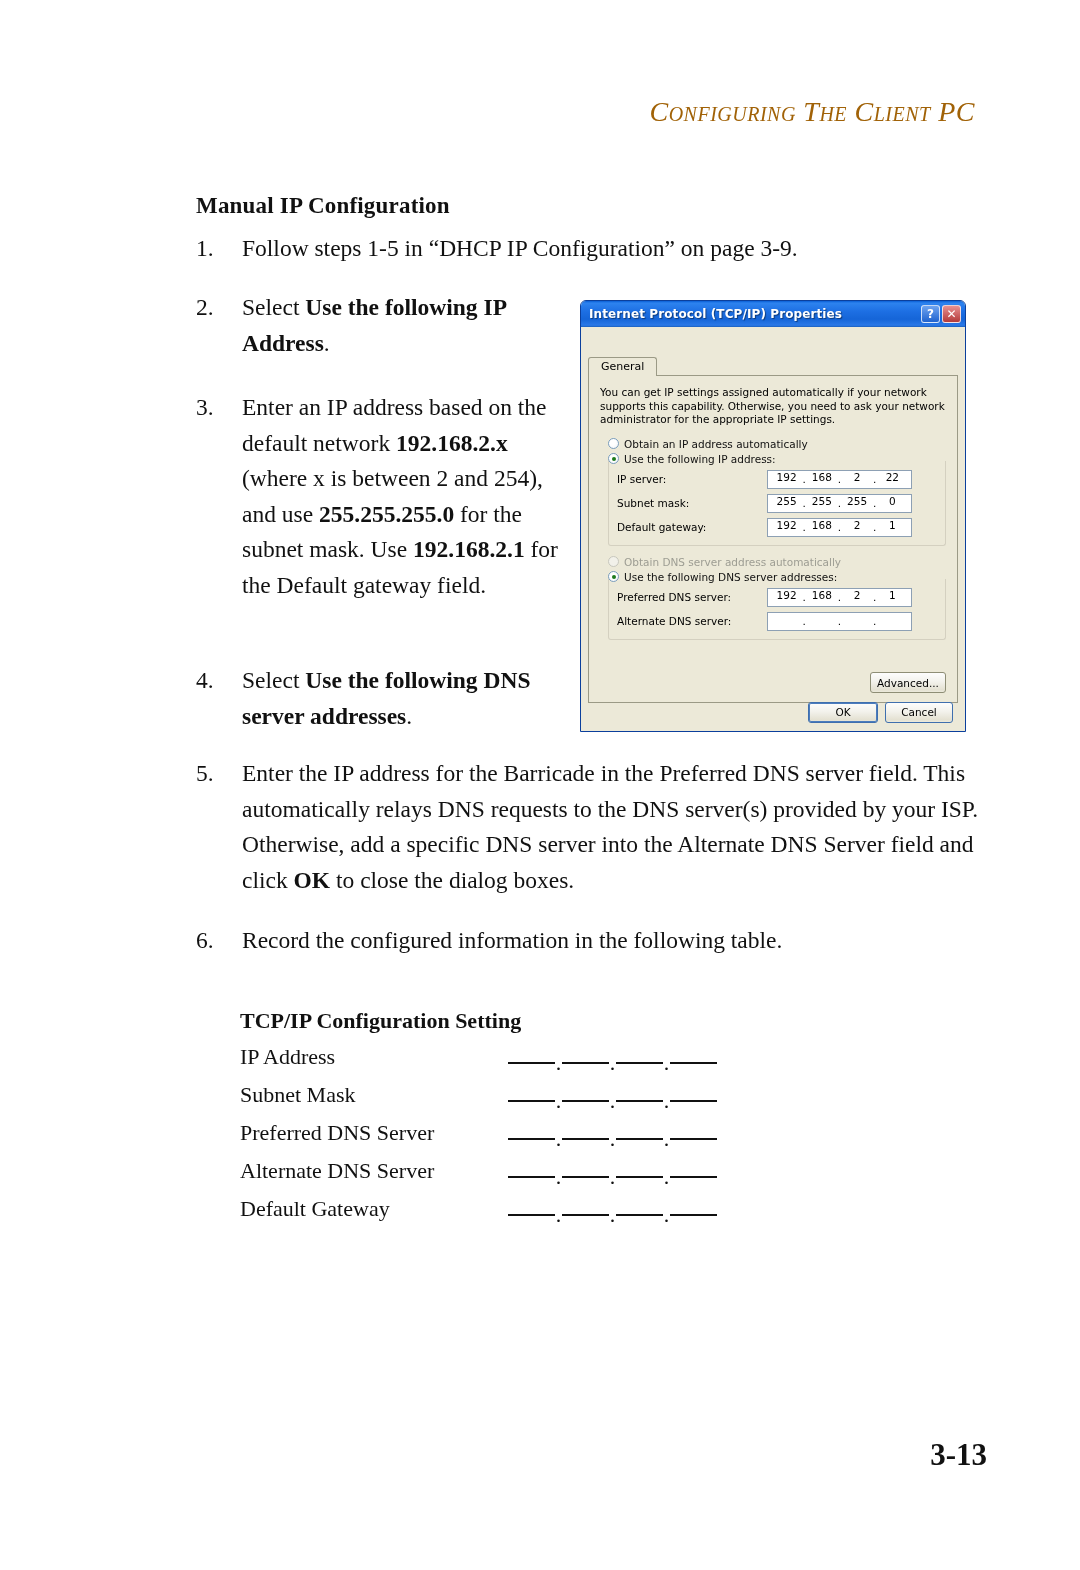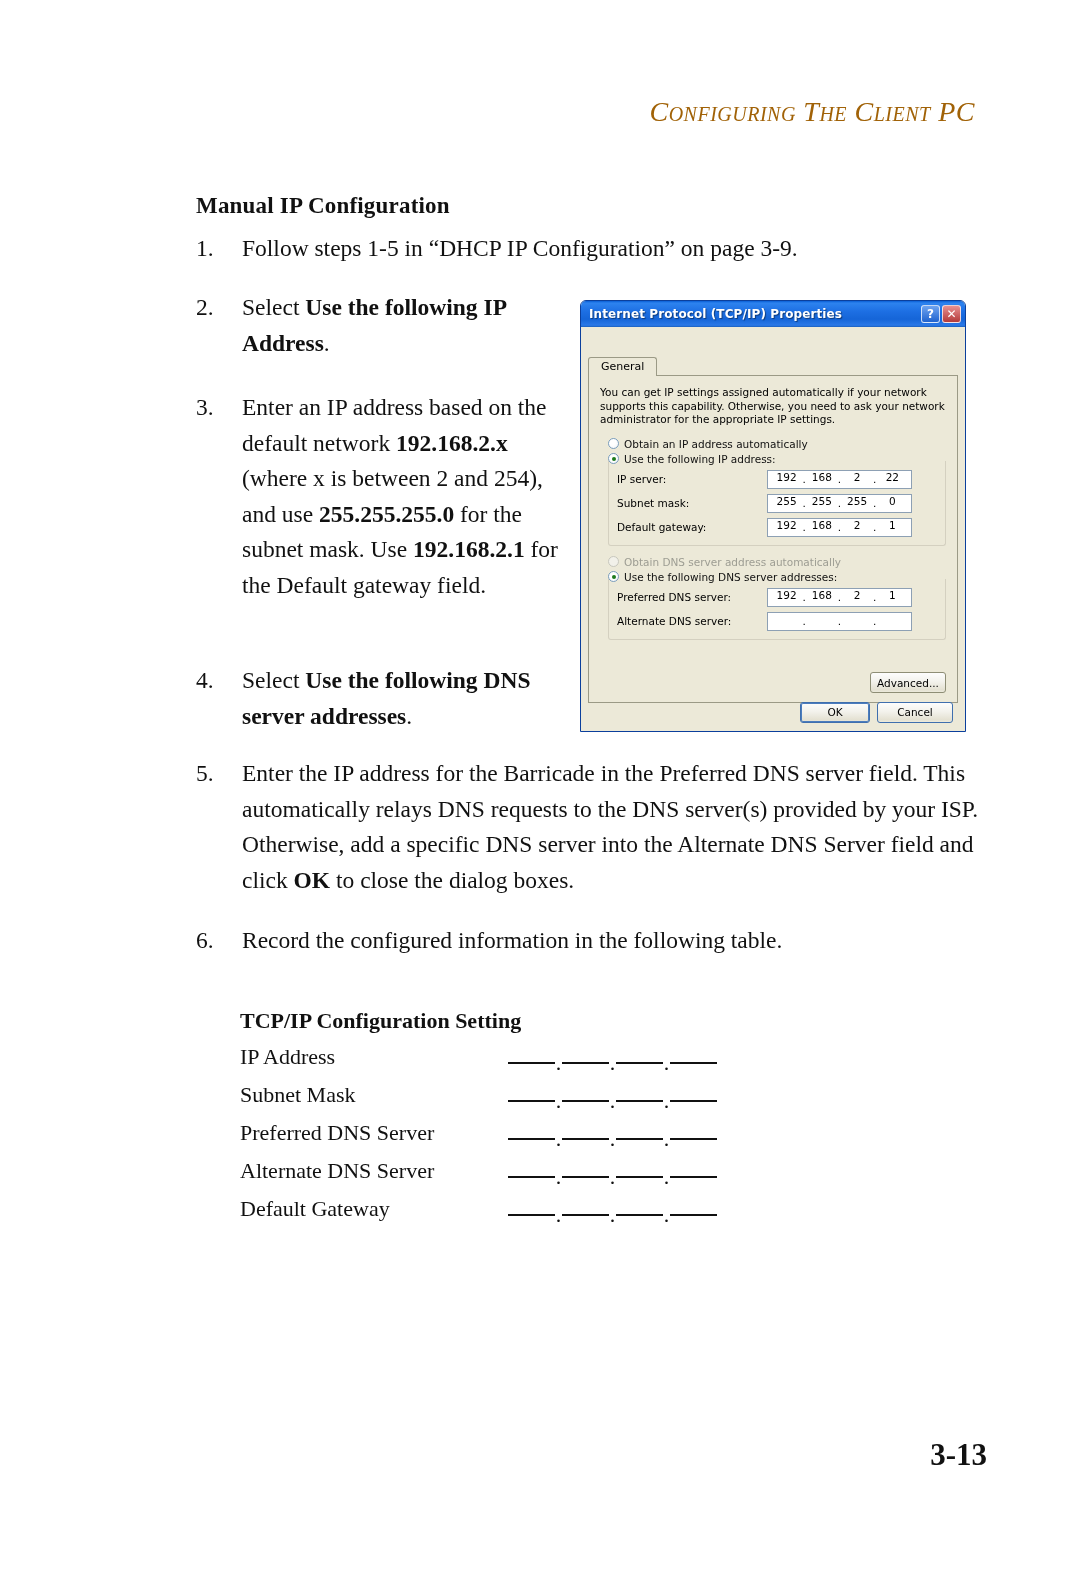--- a/index.html
+++ b/index.html
@@ -308,21 +308,21 @@
     box-sizing: border-box;
   }
   #ok-button {
     width: 70px;
     height: 21px;
     margin-right: 7px;
     border: 1px solid #3f6fae;
     box-shadow: 0 0 0 1px #4b7cbd inset;
   }
   #cancel-button {
-    width: 76px;
+    width: 68px;
     height: 21px;
     border: 1px solid #3f6fae;
   }
 </style>
 </head>
 <body>
 
 <div id="page-header">Configuring The Client PC</div>
 
 <div id="section-heading">Manual IP Configuration</div>

